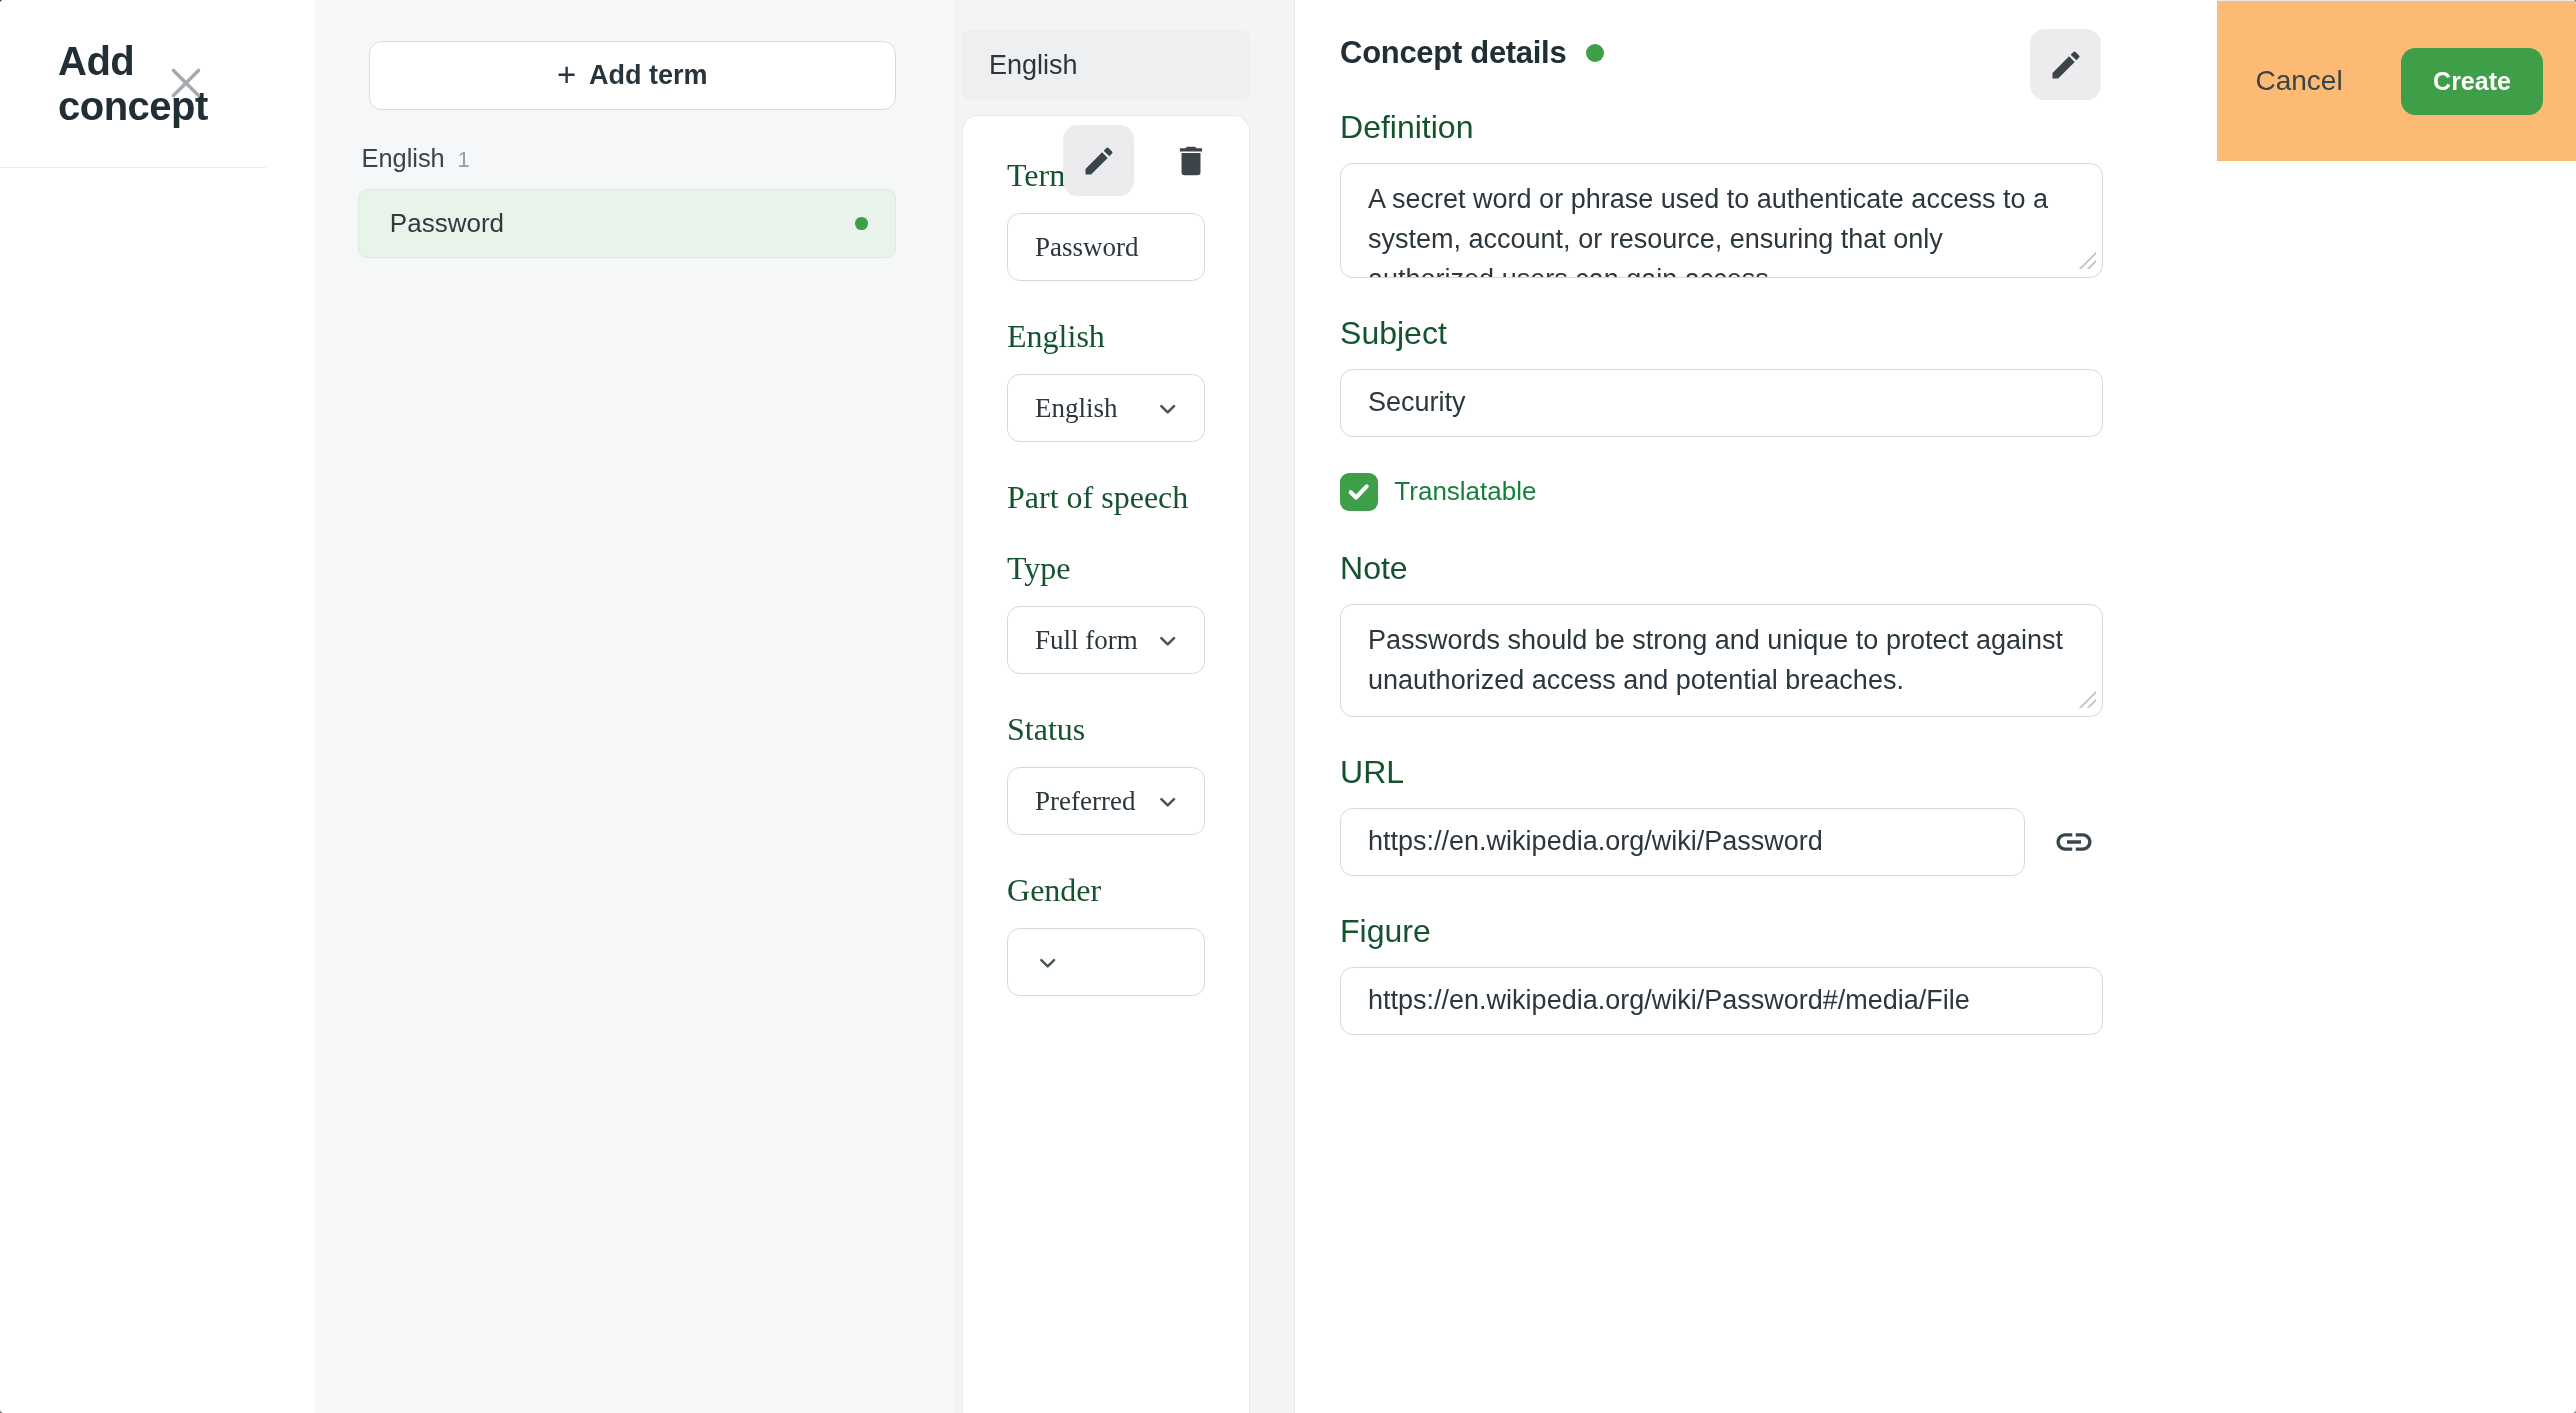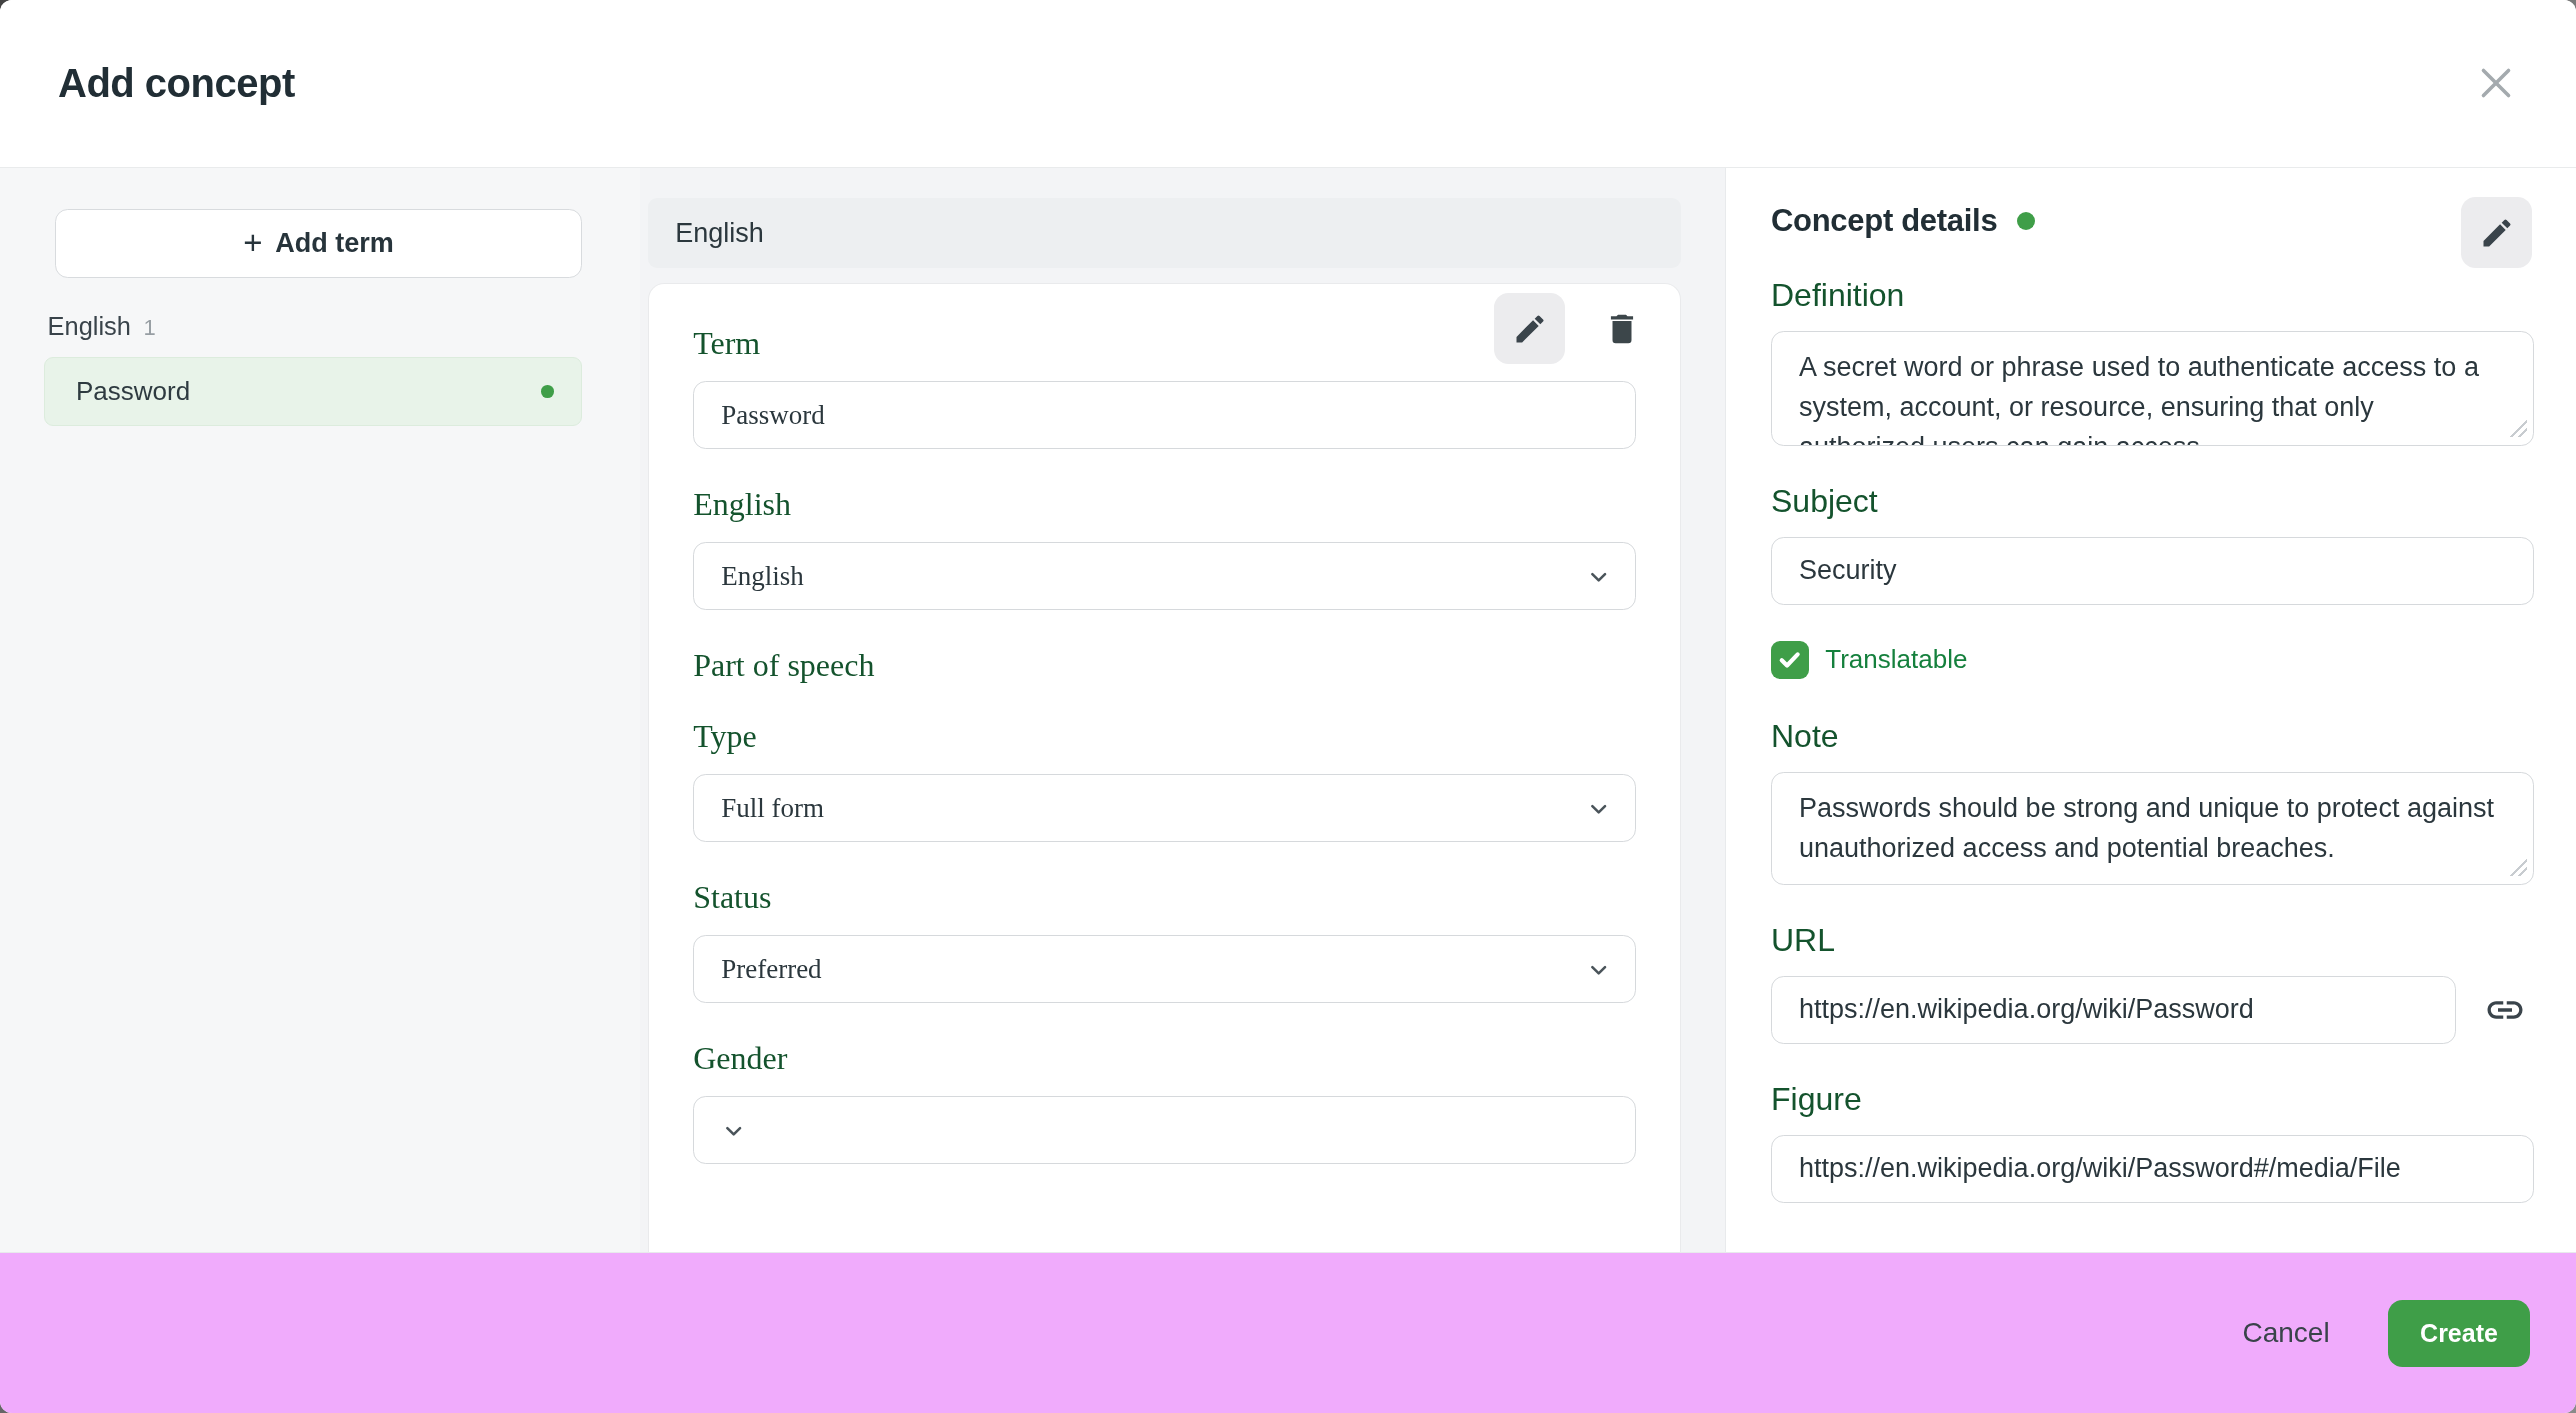--- a/index.html
+++ b/index.html
@@ -1,18 +1,18 @@
 <!DOCTYPE html>
 <html style="font-size:14.5px"><head>
 <meta charset="utf-8">
 <style>
   html,body{margin:0;padding:0;}
   body{font-family:"Liberation Sans",sans-serif;background:#555;}
   .stage{position:relative;width:2576px;height:1413px;background:linear-gradient(135deg,#424242 0%,#6f6f6f 45%,#8a8a8a 100%);overflow:hidden;}
-  .modal{position:absolute;inset:0;background:#fff;border-radius:12px;overflow:hidden;display:flex;flex-direction:column;}
+  .modal{position:absolute;inset:0;background:#fff;border-radius:4px;overflow:hidden;display:flex;flex-direction:row;gap:48px;}
 
   
   .modal-header{height:168px;flex:0 0 168px;background:#fff;border-bottom:0.9px solid #e9ebec;display:flex;align-items:center;padding:0 58px;position:relative;box-sizing:border-box;}
   .modal-title{font-size:40px;font-weight:700;color:#212e35;letter-spacing:-0.5px;}
   .close-btn{position:absolute;right:53px;top:56px;width:54px;height:54px;display:flex;align-items:center;justify-content:center;background:none;border:none;cursor:pointer;padding:0;}
 
   
   .modal-body{flex:1;display:flex;min-height:0;}
 
   
@@ -58,21 +58,21 @@
   .ta-definition{height:115px;}
   .ta-note{height:113px;}
   .check-row{display:flex;align-items:center;gap:16.3px;margin:-3.6px 0 42px 0;}
   .checkbox{width:38px;height:38px;border-radius:9px;background:#3f9e48;display:flex;align-items:center;justify-content:center;cursor:pointer;flex:0 0 38px;}
   .check-label{font-size:26px;color:#15803d;}
   .url-row{display:flex;align-items:center;gap:27px;}
   .url-row .text-input{width:685px;flex:0 0 685px;}
   .link-btn{background:none;border:none;padding:0;cursor:pointer;display:flex;align-items:center;justify-content:center;width:44px;height:44px;}
 
   
-  .modal-footer{height:161px;flex:0 0 161px;background:#f0abfc;border-top:0.9px solid #e8eaec;display:flex;align-items:center;justify-content:flex-end;padding:0 46px;box-sizing:border-box;gap:53px;}
+  .modal-footer{height:161px;flex:0 0 161px;background:#fdba74;border-top:0.9px solid #e8eaec;display:flex;align-items:center;justify-content:flex-end;padding:0 33px;box-sizing:border-box;gap:53px;margin-left:24px;}
   .cancel-btn{background:none;border:none;font-family:inherit;font-size:28px;font-weight:500;color:#39434a;cursor:pointer;padding:9px 5.4px;}
   .create-btn{width:142px;height:67px;background:#3f9e48;border:none;border-radius:14.5px;font-family:inherit;font-size:25px;font-weight:600;color:#fff;cursor:pointer;}
 </style>
 </head>
 <body>
 
 <div class="stage">
   <div class="modal">
 
     <div class="modal-header">

